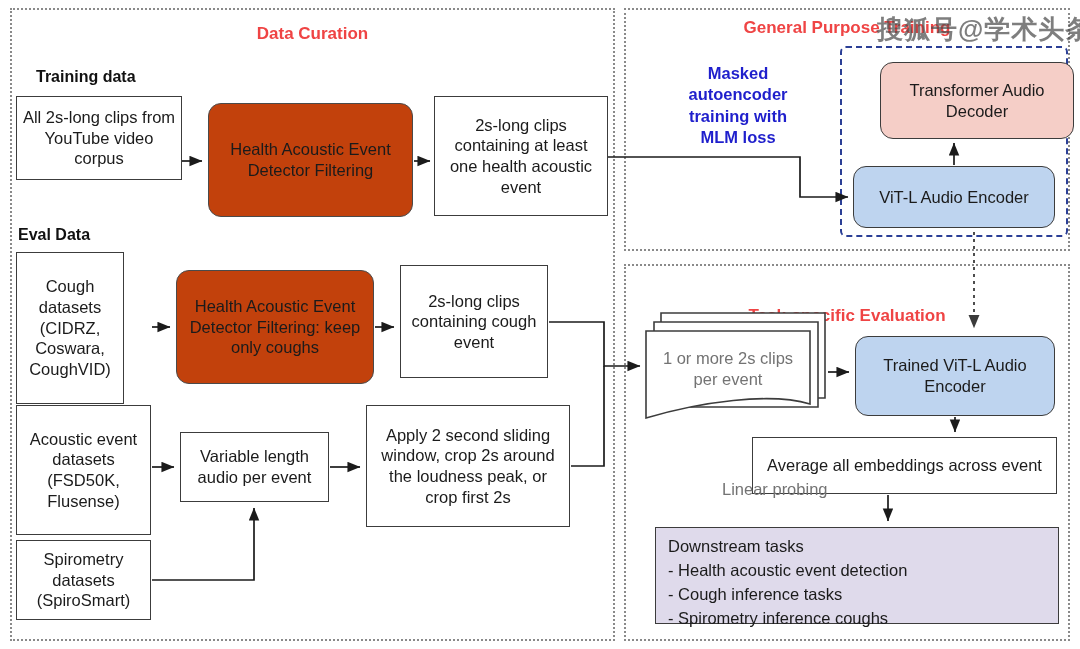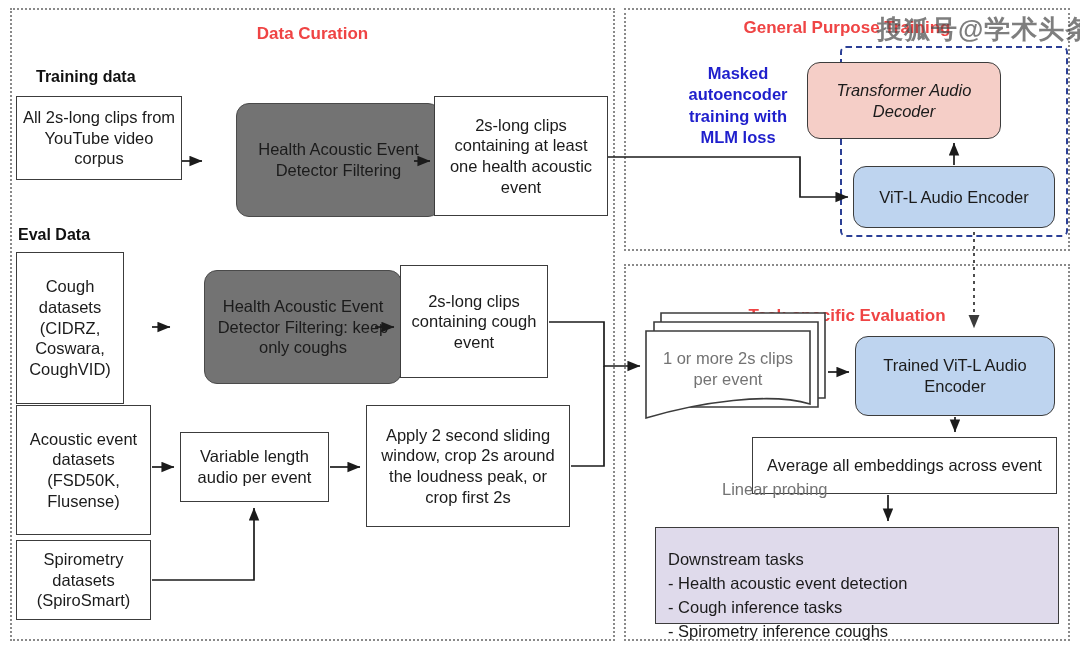--- a/index.html
+++ b/index.html
@@ -19,33 +19,33 @@
   }
   .sect-label{position:absolute;font-weight:bold;font-size:16px;color:#111;}
   .box{
     position:absolute;box-sizing:border-box;
     border:1.6px solid #3c3c3c;background:#fff;
     display:flex;align-items:center;justify-content:center;
     text-align:center;font-size:16.5px;line-height:1.25;color:#1b1b1b;
     padding:3px 5px;
   }
   .rbox{border-radius:13px;}
-  .green{background:#737373;border-color:#4a4a4a;margin-left:28px;}
+  .green{background:#c2410c;border-color:#4a4a4a;}
   .pink{background:#f5cec7;border-color:#3c3c3c;}
   .blue{background:#bed4ef;border-color:#3c3c3c;}
   .dashbox{position:absolute;box-sizing:border-box;border:2px dashed #2b3f96;border-radius:6px;}
   .mlm{
     position:absolute;text-align:center;font-weight:bold;
     font-size:16.5px;line-height:1.3;color:#1f1fcc;
   }
   .plain{position:absolute;font-size:16.5px;color:#737373;}
   .tasks{
     position:absolute;box-sizing:border-box;border:1.6px solid #3c3c3c;
     background:#dfdaeb;font-size:16.5px;line-height:1.45;color:#1b1b1b;
-    padding:20px 12px;
+    padding:7px 12px;
   }
   svg.wires{position:absolute;left:0;top:0;width:1080px;height:649px;overflow:visible;}
   .wm{
     position:absolute;font-size:26px;font-weight:bold;color:#4d4d4d;
     opacity:.72;letter-spacing:1px;white-space:nowrap;
   }
 </style>
 </head>
 <body>
 
@@ -82,21 +82,21 @@
   <div class="panel" style="left:624px;top:8px;width:446px;height:243px;"></div>
 
   <div class="panel-title" style="left:624px;top:18px;width:446px;">General Purpose Training</div>
 
   <div class="mlm" style="left:668px;top:63px;width:140px;">
     <span>Masked autoencoder training with MLM loss</span>
   </div>
 
   <div class="dashbox" style="left:840px;top:46px;width:228px;height:191px;"></div>
 
-  <div class="box rbox pink" style="left:807px;top:62px;width:194px;height:77px;font-style:italic;">Transformer Audio Decoder</div>
+  <div class="box rbox pink" style="left:880px;top:62px;width:194px;height:77px;">Transformer Audio Decoder</div>
 
   <div class="box rbox blue" style="left:853px;top:166px;width:202px;height:62px;">ViT-L Audio Encoder</div>
 
   <div class="panel" style="left:624px;top:264px;width:446px;height:377px;"></div>
 
   <div class="panel-title" style="left:624px;top:278px;width:446px;margin-top:28px;">Task-specific Evaluation</div>
 
   <svg class="wires">
     <g fill="#ffffff" stroke="#3c3c3c" stroke-width="1.6">
       <path d="M 661 313 L 825 313 L 825 398 L 661 398 Z"></path>

